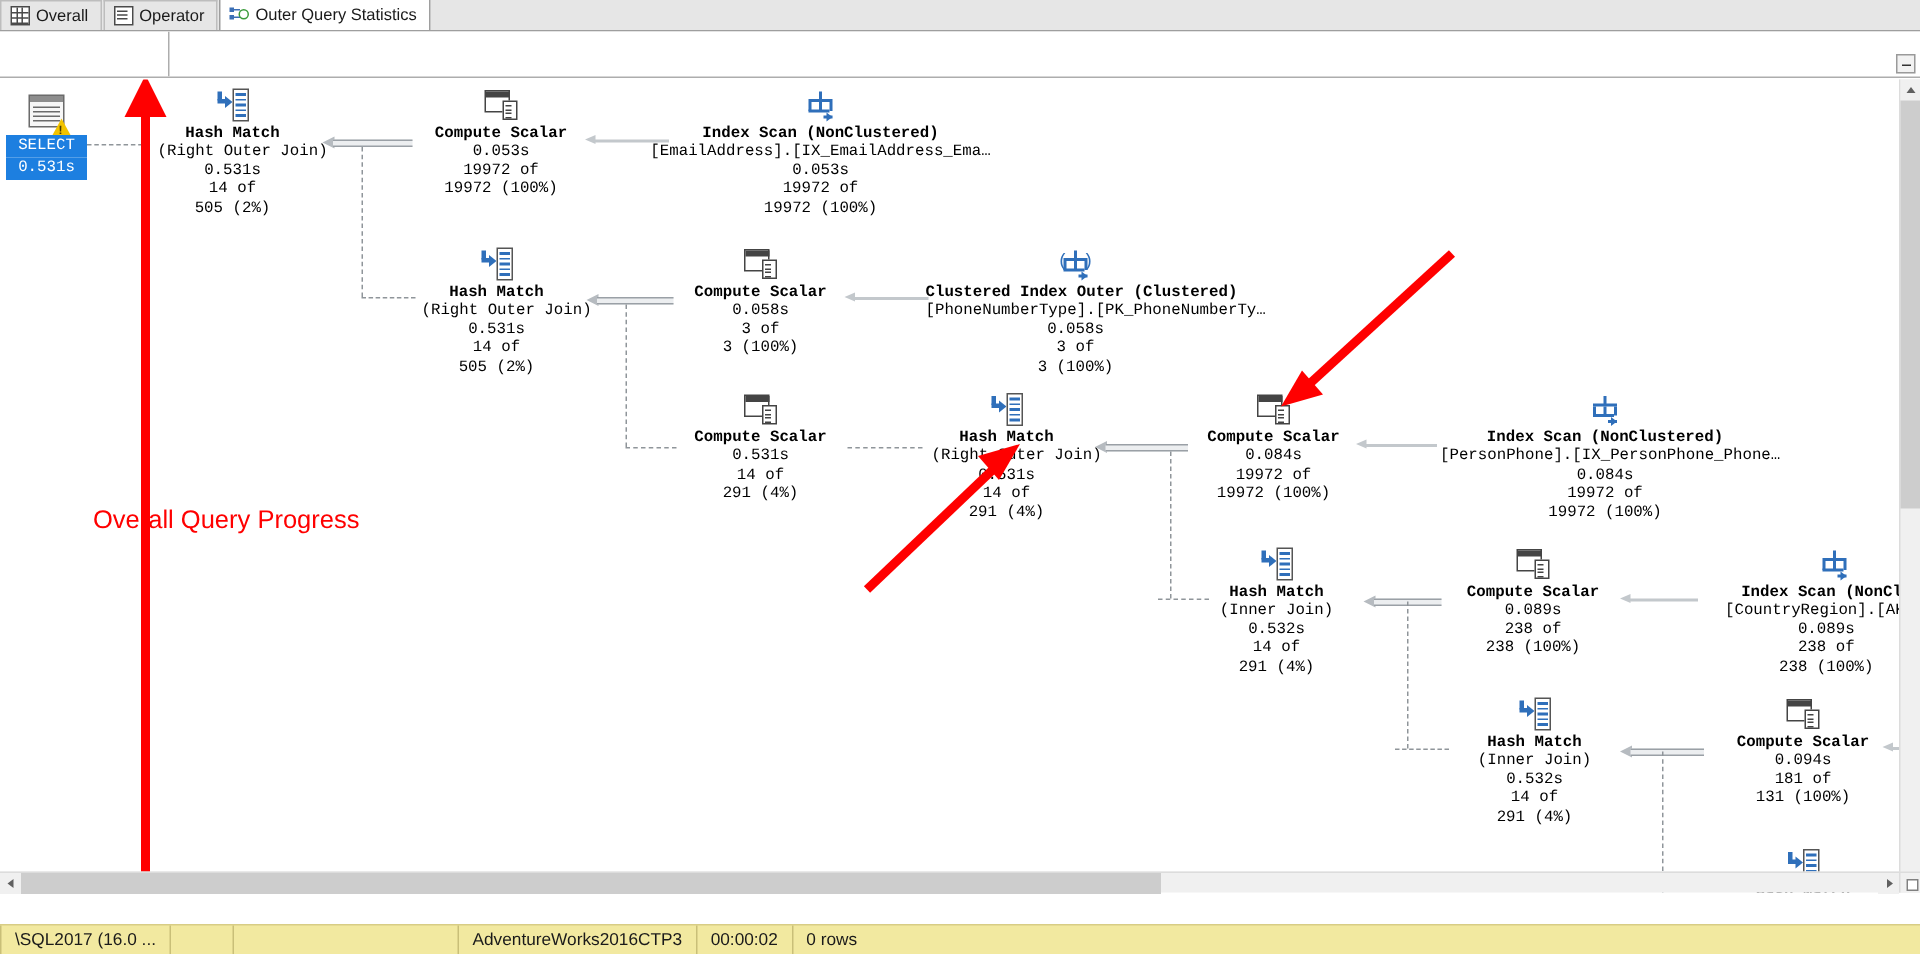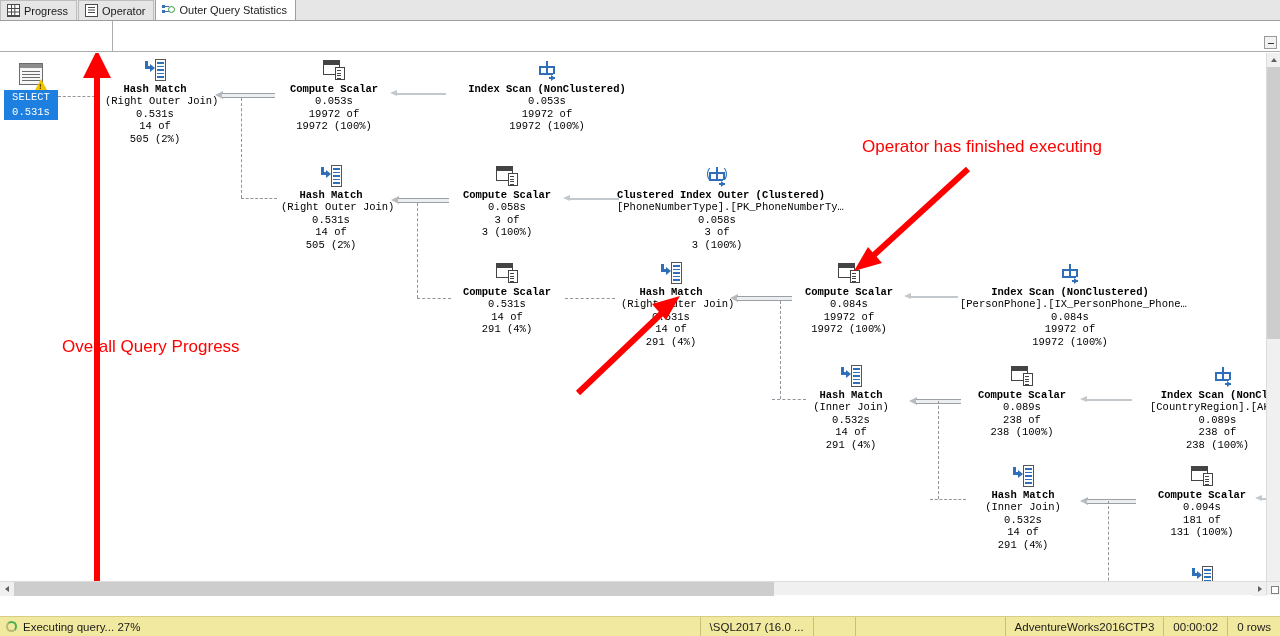--- a/index.html
+++ b/index.html
@@ -297,21 +297,21 @@
   }
 </style>
 </head>
 <body>
 
 <div id="app">
 
   <div class="tabstrip">
     <div class="tab">
       <span class="ticon ico-grid"></span>
-      <span>Progress</span>
+      <span>Overall</span>
     </div>
     <div class="tab">
       <span class="ticon ico-msg"></span>
       <span>Operator</span>
     </div>
     <div class="tab active">
       <span class="ticon ico-lqs">
         <span class="d d1"></span>
           <span class="d d2"></span>
         <span class="l l1"></span>
@@ -413,20 +413,21 @@
             <span class="v p2"></span>
             <span class="v p3"></span>
             <span class="v base"></span>
             <span class="ar">
               <span class="s"></span>
               <span class="t"></span>
             </span>
           </span>
       </div>
       <div class="nm">Index Scan (NonClustered)</div>
+      <div class="sub">[EmailAddress].[IX_EmailAddress_Ema…</div>
       <div class="ln">0.053s</div>
       <div class="ln">19972 of</div>
       <div class="ln">19972 (100%)</div>
     </div>
 
     <div class="dashV" style="left:241px; top:45px; height:100px;"></div>
     <div class="dashH" style="left:241px; top:145px; width:36px;"></div>
 
     <div class="node" style="left:281px; top:111px; width:100px;">
       <div class="glyph">
@@ -749,21 +750,20 @@
               <i></i>
               <i></i>
               <i></i>
             </span>
           </span>
       </div>
       <div class="nm">Hash Match</div>
     </div>
 
     <div class="anno" style="left:62px; top:284px;">Overall Query Progress</div>
-    <div class="anno" style="left:862px; top:84px;">Operator has finished executing</div>
 
     <svg class="redarrow" style="left:80px; top:-3px;" width="40" height="560">
       <path d="M17,560 L17,22" stroke="#ff0000" stroke-width="6" fill="none"></path>
       <path d="M17,0 L3,28 L31,28 Z" fill="#ff0000"></path>
     </svg>
 
     <svg class="redarrow" style="left:848px; top:110px;" width="130" height="110">
       <path d="M120,6 L26,92" stroke="#ff0000" stroke-width="6" fill="none"></path>
       <path d="M6,108 L34,100 L20,84 Z" fill="#ff0000"></path>
     </svg>
@@ -781,24 +781,20 @@
   </div>
 
   <div class="hscroll">
     <div class="btn lf"></div>
     <div class="thumb"></div>
     <div class="btn rt"></div>
   </div>
   <div class="corner"></div>
 
   <div class="statusbar">
-    <div class="sleft">
-      <span class="spinner"></span>
-      <span>Executing query... 27%</span>
-    </div>
     <div class="seg">\SQL2017 (16.0 ...</div>
     <div class="seg" style="min-width:42px;"></div>
     <div class="seg" style="min-width:150px;"></div>
     <div class="seg">AdventureWorks2016CTP3</div>
     <div class="seg">00:00:02</div>
     <div class="seg">0 rows</div>
   </div>
 
 </div>
 

